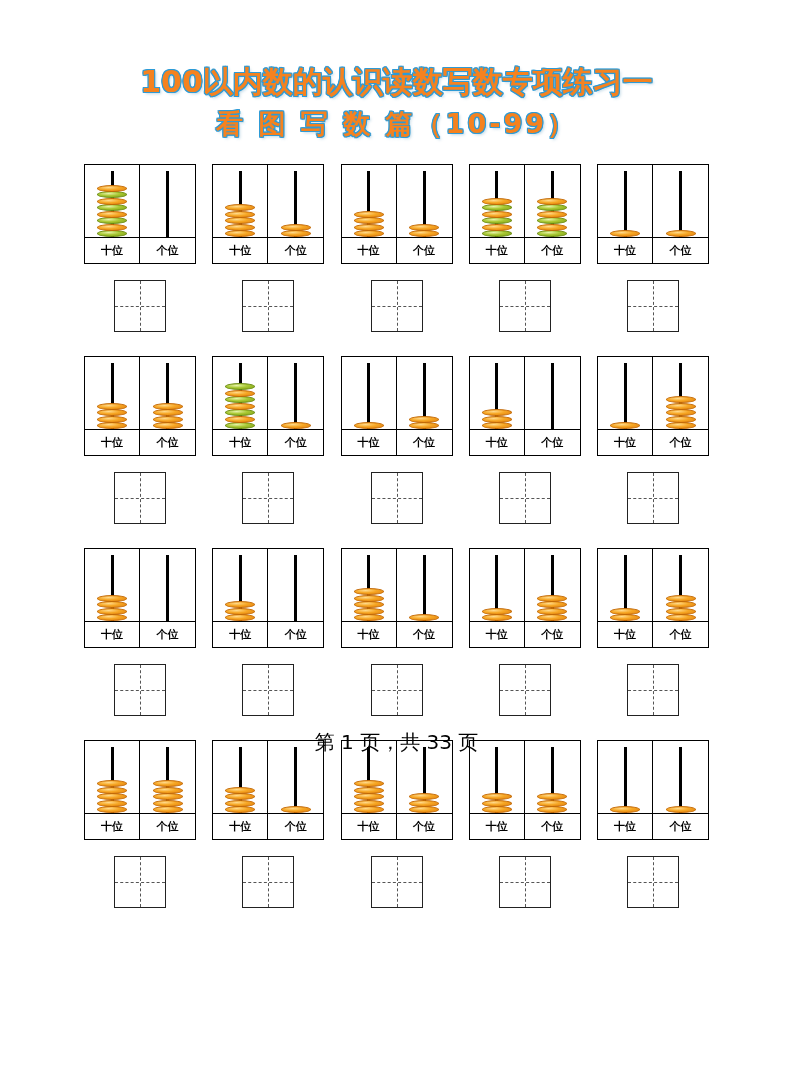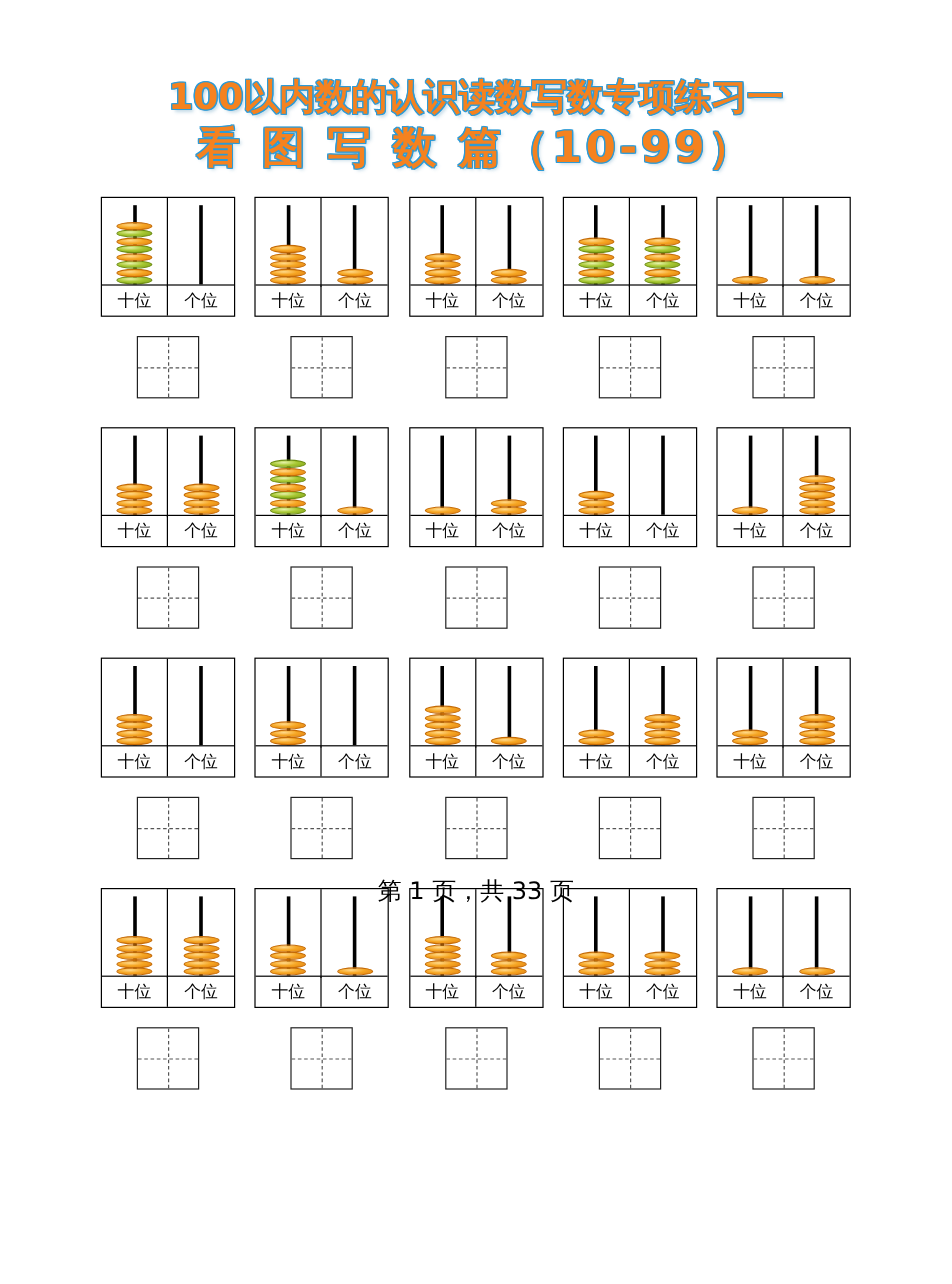--- a/index.html
+++ b/index.html
@@ -43,21 +43,21 @@
        0 -1px 0 #2E9BD6,
        1px 1px 0 #2E9BD6,
       -1px 1px 0 #2E9BD6,
        1px -1px 0 #2E9BD6,
       -1px -1px 0 #2E9BD6,
        2px 2px 3px rgba(120,170,200,0.45);
     white-space: nowrap;
   }
   .title-line2 {
     font-family: "DejaVu Sans", sans-serif;
-    font-size: 36px;
+    font-size: 27px;
     font-weight: bold;
     color: #F5821F;
     line-height: 44px;
     letter-spacing: 3px;
     text-shadow:
        1px 0 0 #2E9BD6,
       -1px 0 0 #2E9BD6,
        0 1px 0 #2E9BD6,
        0 -1px 0 #2E9BD6,
        1px 1px 0 #2E9BD6,
@@ -165,23 +165,24 @@
     display: flex;
     border-top: 1.4px solid #000;
     box-sizing: border-box;
   }
   .abacus-labels > div {
     width: 50%;
     display: flex;
     align-items: center;
     justify-content: center;
     font-family: "DejaVu Sans", sans-serif;
-    font-size: 14px;
+    font-size: 11px;
     color: #000;
     box-sizing: border-box;
+    font-weight: bold;
   }
   .abacus-labels > div.left {
     border-right: 1.4px solid #000;
   }
 
   
   .ansbox {
     width: 52px;
     height: 52px;
     border: 1.2px solid #222;

